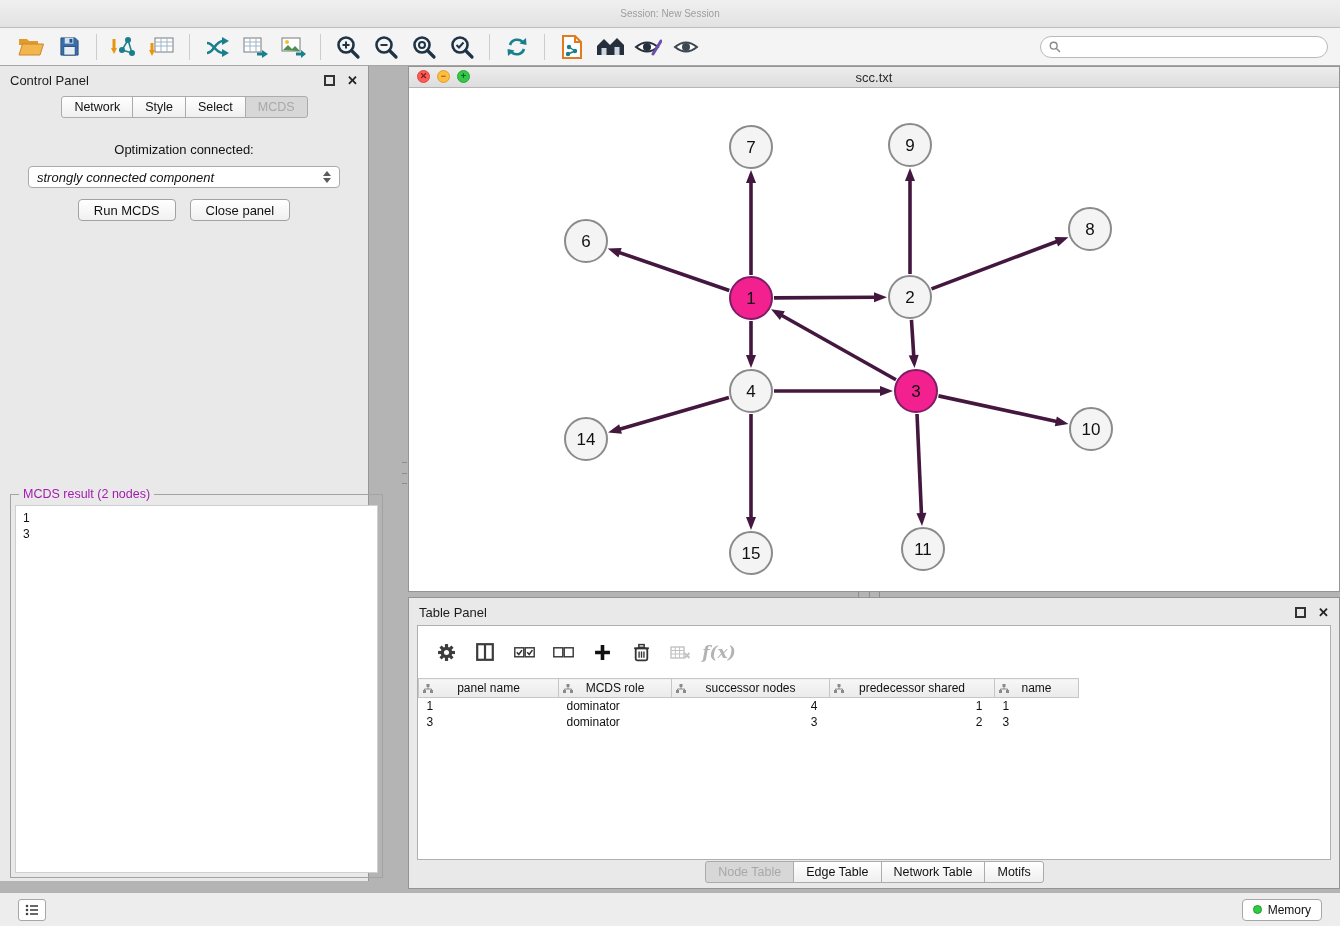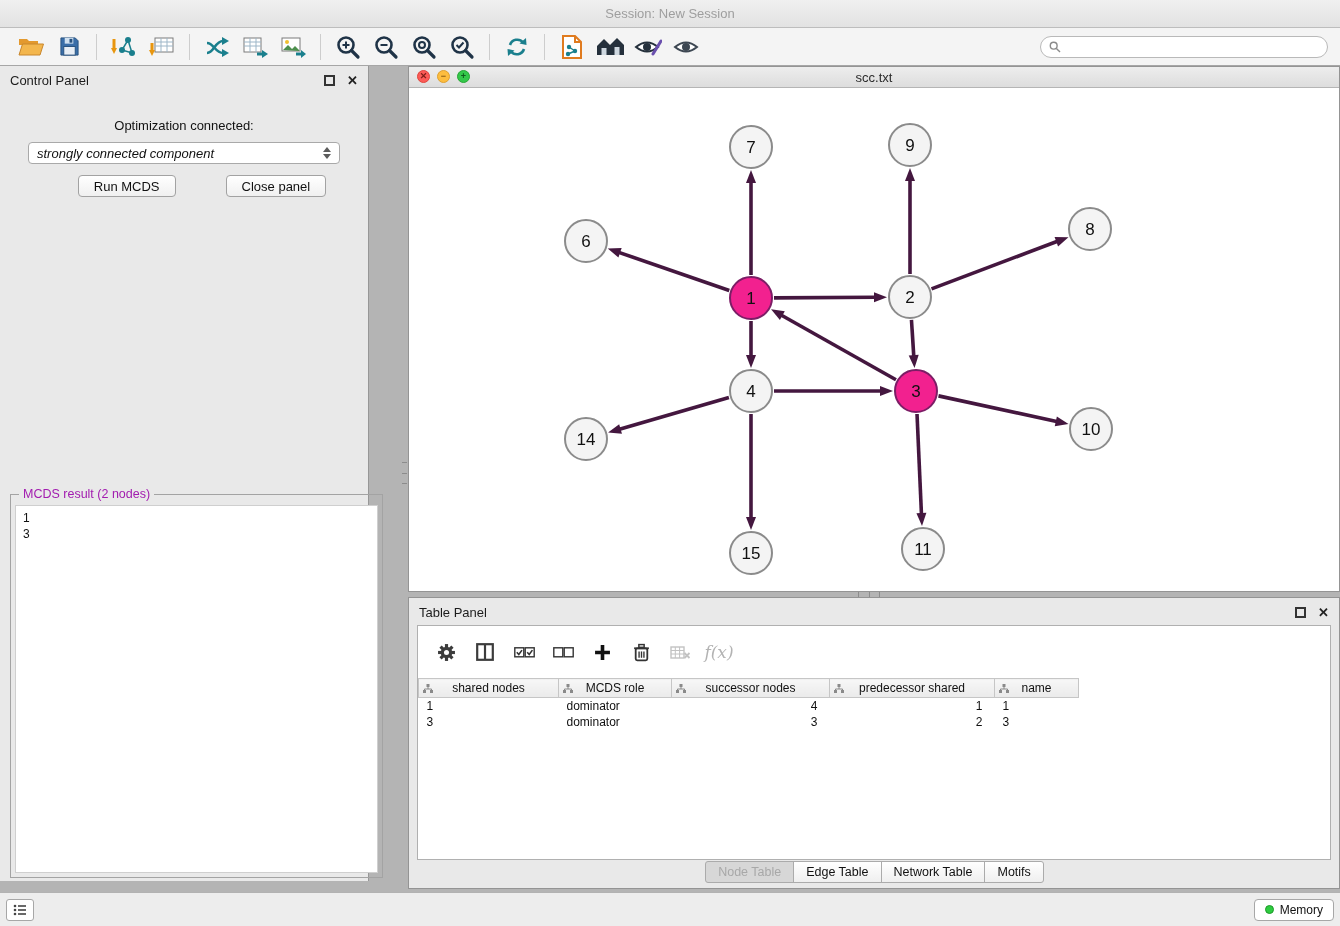--- a/index.html
+++ b/index.html
@@ -3,21 +3,21 @@
 <meta charset="utf-8">
 <style>
   * { margin:0; padding:0; box-sizing:border-box; }
   html,body { width:1340px; height:926px; overflow:hidden; position:relative;
     font-family:"Liberation Sans", sans-serif; background:#b4b4b4; }
 
   
   #titlebar { position:absolute; top:0; left:0; width:1340px; height:28px;
     background:linear-gradient(#f0f0f0,#e2e2e2); border-bottom:1px solid #bdbdbd;
     display:flex; align-items:center; justify-content:center;
-    font-size:13px; color:#9e9e9e; }
+    font-size:10px; color:#9e9e9e; }
 
   
   #toolbar { position:absolute; top:28px; left:0; width:1340px; height:38px;
     background:#f4f4f4; border-bottom:1px solid #a6a6a6;
     display:flex; align-items:center; padding:0 12px; }
   .tbtn { height:30px; min-width:34px; display:flex; align-items:center;
     justify-content:center; margin:0 2px; border-radius:4px; }
   .tsep { width:1px; height:26px; background:#cdcdcd; margin:0 8px; }
   #search-box { margin-left:auto; width:288px; height:22px; background:#fff;
     border:1px solid #b9b9b9; border-radius:12px; display:flex; align-items:center;
@@ -47,21 +47,21 @@
     border:1px solid #a9a9a9; border-radius:4px; display:flex; align-items:center;
     padding:0 8px; font-size:13px; color:#111;font-style:italic; }
   .stepper { margin-left:auto; display:flex; flex-direction:column; gap:2px; }
   .stepper i { width:0; height:0; border-left:4px solid transparent; border-right:4px solid transparent; }
   .stepper .up { border-bottom:5px solid #5c5c5c; }
   .stepper .dn { border-top:5px solid #5c5c5c; }
 
   .cp-buttons { display:flex; justify-content:center; gap:14px; margin-top:11px; }
   .cp-btn { height:22px; padding:0 15px; font-size:13px; color:#111;
     background:linear-gradient(#ffffff,#f0f0f0); border:1px solid #a2a2a2;
-    border-radius:4px; display:flex; align-items:center;margin-left:36px; }
+    border-radius:4px; display:flex; align-items:center; }
 
   .result-box { position:absolute; left:10px; top:428px; width:373px; height:384px;
     border:1px solid #a3a3a3; }
   .result-legend { position:absolute; top:-8px; left:8px; background:#e9e9e9;
     padding:0 4px; font-size:12.5px; color:#a21caf; }
   .result-list { position:absolute; left:4px; right:4px; top:10px; bottom:4px;
     background:#fff; border:1px solid #cfcfcf; font-size:12px; color:#111;
     padding:4px 7px; line-height:16px; }
 
   
@@ -85,37 +85,37 @@
   .grip-h { position:absolute; left:858px; top:592px; width:22px; height:5px;
     display:flex; justify-content:space-between; }
   .grip-h span { width:1px; background:#8c8c8c; }
 
   
   #table-panel { position:absolute; left:408px; top:597px; width:932px; height:292px;
     background:#e9e9e9; border:1px solid #949494; }
   .tp-white { position:absolute; left:8px; top:27px; width:914px; height:235px;
     background:#fff; border:1px solid #b0b0b0; overflow:hidden; }
   .tp-toolbar { height:52px; display:flex; align-items:center; padding:0 16px; gap:15px; }
-  .tp-tool { width:24px; height:24px; display:flex; align-items:center; justify-content:center; }
+  .tp-tool { width:24px; height:24px; display:flex; align-items:center; justify-content:center;font-weight:bold; }
   .fx { font-family:"DejaVu Serif", serif; font-style:italic; font-size:17px; color:#b3b3b3; }
 
   .tp-table { border-collapse:collapse; table-layout:fixed; width:660px; }
   .tp-table th { position:relative; font-weight:normal; font-size:12px; height:19px;
     background:linear-gradient(#f7f7f7,#eaeaea); border:1px solid #c6c6c6;
     color:#111; text-align:center; }
   .th-icon { position:absolute; left:4px; top:5px; }
   .tp-table td { height:16px; font-size:12px; color:#111; padding:0 8px; }
   .tp-table td.num { text-align:right; padding-right:12px; }
 
   .tp-tabs { position:absolute; left:0; right:0; bottom:5px; display:flex; justify-content:center; }
 
   
   #statusbar { position:absolute; left:0; bottom:0; width:1340px; height:34px;
     background:#ededed; border-top:1px solid #b2b2b2; display:flex;
-    align-items:center; padding:0 6px; }
+    align-items:center; padding:0 18px; }
   #panel-toggle-btn { width:28px; height:22px; background:#fff; border:1px solid #a7a7a7;
     border-radius:3px; display:flex; align-items:center; justify-content:center; }
   #memory-btn { margin-left:auto; height:22px; padding:0 10px; background:#fff;
     border:1px solid #a7a7a7; border-radius:4px; display:flex; align-items:center;
     gap:6px; font-size:12px; color:#111; }
   .green-dot { width:9px; height:9px; border-radius:50%; background:#2ecc40;
     border:1px solid #1e9a2a; }
 </style>
 </head>
 <body>
@@ -286,20 +286,26 @@
 </div>
 
 <div id="control-panel">
   <div class="panel-head">
     <span>Control Panel</span>
     <span class="grow"></span>
     <span class="float-btn"></span>
     <span class="close-btn">✕</span>
   </div>
 
+  <div class="cp-tabs">
+    <div class="seg-tab">Network</div>
+    <div class="seg-tab">Style</div>
+    <div class="seg-tab">Select</div>
+    <div class="seg-tab active">MCDS</div>
+  </div>
 
   <div class="opt-label">Optimization connected:</div>
 
   <div class="cp-select">
     <span>strongly connected component</span>
     <span class="stepper">
       <i class="up"></i>
         <i class="dn"></i>
     </span>
   </div>
@@ -469,21 +475,21 @@
       </colgroup>
       <thead>
         <tr>
           <th>
             <svg class="th-icon" width="10" height="9" viewBox="0 0 10 9">
               <rect x="3.5" y="0" width="3" height="3" fill="#8a8a8a"></rect>
               <rect x="0" y="6" width="3" height="3" fill="#8a8a8a"></rect>
               <rect x="7" y="6" width="3" height="3" fill="#8a8a8a"></rect>
               <path d="M5 3 v2 M1.5 6 V5 h7 v1" stroke="#8a8a8a" fill="none"></path>
             </svg>
-            <span>shared nodes</span>
+            <span>panel name</span>
           </th>
           <th>
             <svg class="th-icon" width="10" height="9" viewBox="0 0 10 9">
               <rect x="3.5" y="0" width="3" height="3" fill="#8a8a8a"></rect>
               <rect x="0" y="6" width="3" height="3" fill="#8a8a8a"></rect>
               <rect x="7" y="6" width="3" height="3" fill="#8a8a8a"></rect>
               <path d="M5 3 v2 M1.5 6 V5 h7 v1" stroke="#8a8a8a" fill="none"></path>
             </svg>
             <span>MCDS role</span>
           </th>

